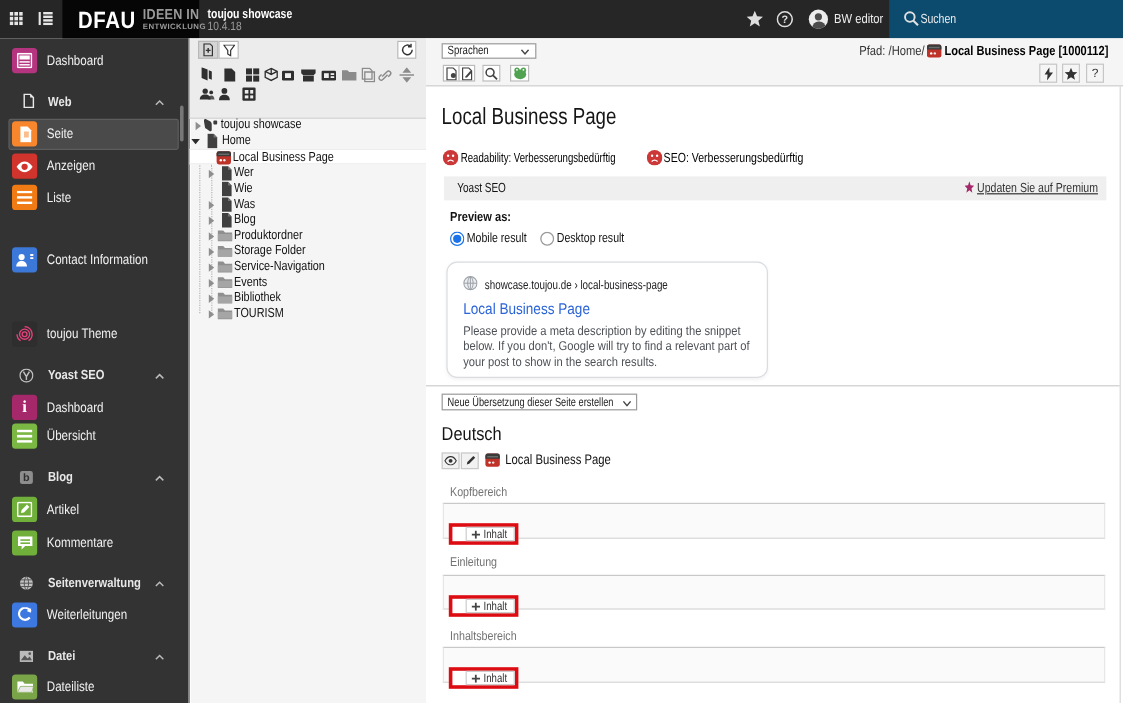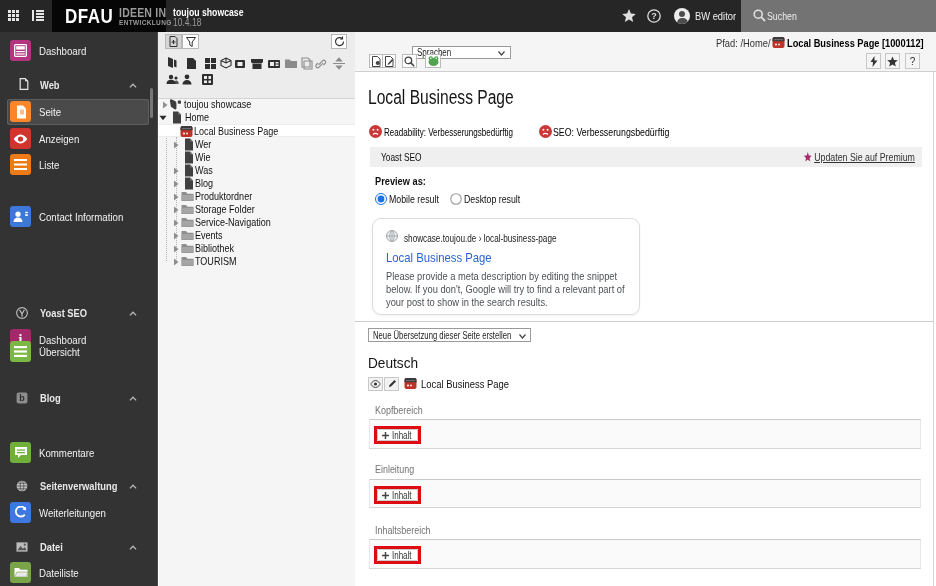--- a/index.html
+++ b/index.html
@@ -1,21 +1,21 @@
 <!DOCTYPE html>
 <html><head><meta charset="utf-8">
 <style>
   * { margin:0; padding:0; box-sizing:border-box; }
   html,body { width:936px; height:586px; overflow:hidden; background:#fff;
     font-family:"Liberation Sans", sans-serif; }
   .abs { position:absolute; }
   
   #topbar { position:absolute; left:0; top:0; width:936px; height:32px; background:#262626; }
   #tb-logo { position:absolute; left:52px; top:0; width:114px; height:32px; background:#060606; }
-  #tb-search { position:absolute; left:741px; top:0; width:195px; height:32px; background:#737373; }
+  #tb-search { position:absolute; left:741px; top:0; width:195px; height:32px; background:#0c4a6e; }
   .tbtxt { color:#fff; font-size:11px; font-weight:bold; }
   
   #sidebar { position:absolute; left:0; top:32px; width:157px; height:554px; background:#333333; }
   .sb-item { position:absolute; left:0; width:157px; height:26px; }
   .sb-ico { position:absolute; left:10px; top:2px; width:21px; height:21px; border-radius:3px;
     display:flex; align-items:center; justify-content:center; }
   .sb-label { position:absolute; left:39px; top:0; height:26px; line-height:26px;
     color:#f2f2f2; font-size:11.5px; transform:scaleX(0.84); transform-origin:left center; white-space:nowrap; }
   .sb-hdr-ico { position:absolute; left:16px; top:7px; width:12px; height:12px; }
   .sb-hdr-label { position:absolute; left:40px; top:0; height:26px; line-height:26px;
@@ -40,21 +40,21 @@
   #docheader { position:absolute; left:0; top:0; width:581px; height:40px; background:#f5f5f5;
     border-bottom:1px solid #d0d0d0; }
   #mod-border { position:absolute; left:578px; top:40px; width:1px; height:514px; background:#d8d8d8; }
   .ibtn { border:1px solid #bbb; background:#fff; display:inline-flex;
     align-items:center; justify-content:center; }
   .sel { border:1px solid #9a9a9a; background:#fff; font-size:10px; color:#222;
     display:flex; align-items:center; padding:0 4px; }
   .panel { position:absolute; left:14px; width:552px; background:#fafafa; border:1px solid #e7e7e7;
     border-top:1px solid #c9c9c9; border-bottom:1px solid #d6d6d6; }
   .seclabel { position:absolute; left:20px; font-size:10.5px; color:#737373; transform:scaleX(0.85); transform-origin:left top; white-space:nowrap; }
-  .redbox { position:absolute; left:4px; top:6px; border:3px solid #dd0c12; background:#fff; }
+  .redbox { position:absolute; left:4px; top:16px; border:3px solid #dd0c12; background:#fff;padding-left:11px; }
   .inhalt { display:flex; align-items:center; gap:3px; padding:1px 3px 1px 4px; font-size:10px; color:#333;
     background:#fff; border:1px solid #ccc; border-radius:1px; height:12px; }
 </style></head>
 <body>
 
 <div id="topbar">
   <svg class="abs" style="left:8px;top:10px" width="11" height="11" viewBox="0 0 11 11">
     <g fill="#e6e6e6">
         <rect x="0" y="0" width="3" height="3"></rect>
         <rect x="4" y="0" width="3" height="3"></rect>
@@ -172,40 +172,53 @@
             <circle cx="5" cy="3.2" r="2.6"></circle>
             <path d="M0.5 11 c0-3 2-4.6 4.5-4.6 s4.5 1.6 4.5 4.6 z"></path>
             <path d="M12.2 1.5 l2.6 0 m-2.6 2.6 l2.6 0" stroke="#fff" stroke-width="1.6"></path>
           </g>
         </svg>
     </div>
       <div class="sb-label">Contact Information</div>
   </div>
 
 
+  <div class="sb-item" style="top:234px">
+    <div class="sb-ico" style="background:#2e2e2e">
+      <svg width="15" height="15" viewBox="0 0 15 15">
+          <g fill="none" stroke="#e8417c" stroke-width="1.1">
+            <circle cx="7.5" cy="7.5" r="2"></circle>
+            <circle cx="7.5" cy="7.5" r="4.2"></circle>
+            <path d="M7.5 1.2 a6.3 6.3 0 0 1 6.3 6.3 a6.3 6.3 0 0 1 -3 5.4"></path>
+            <path d="M4.2 13 a6.3 6.3 0 0 1 -3 -5.5"></path>
+          </g>
+        </svg>
+    </div>
+      <div class="sb-label">toujou Theme</div>
+  </div>
 
   <div class="sb-item" style="top:268px">
     <svg class="sb-hdr-ico" width="13" height="13" viewBox="0 0 13 13">
         <circle cx="6.5" cy="6.5" r="5.8" fill="none" stroke="#c0c0c0" stroke-width="1.2"></circle>
         <path d="M3.8 3 L6.5 7.5 L9.2 3 M6.5 7.5 V 10.5" fill="none" stroke="#c0c0c0" stroke-width="1.3"></path>
       </svg>
     <div class="sb-hdr-label">Yoast SEO</div>
     <svg class="sb-chev" width="9" height="9" viewBox="0 0 9 9">
         <path d="M1 6 L4.5 2.5 L8 6" fill="none" stroke="#bbb" stroke-width="1.4"></path>
       </svg>
   </div>
 
   <div class="sb-item" style="top:295px">
     <div class="sb-ico" style="background:#a4286a">
       <div style="color:#fff;font-weight:bold;font-size:14px;font-family:'Liberation Serif',serif;">i</div>
     </div>
       <div class="sb-label">Dashboard</div>
   </div>
 
-  <div class="sb-item" style="top:307px">
+  <div class="sb-item" style="top:319px">
     <div class="sb-ico" style="background:#7ab743">
       <svg width="13" height="11" viewBox="0 0 13 11">
           <g fill="#fff">
             <rect x="0" y="0" width="13" height="2.2"></rect>
             <rect x="0" y="4.4" width="13" height="2.2"></rect>
             <rect x="0" y="8.8" width="13" height="2.2"></rect>
           </g>
         </svg>
     </div>
       <div class="sb-label">Übersicht</div>
@@ -215,20 +228,29 @@
     <svg class="sb-hdr-ico" width="12" height="12" viewBox="0 0 12 12">
         <rect x="0.6" y="0.6" width="10.8" height="10.8" rx="2" fill="#8d8d8d"></rect>
         <text x="6" y="9" text-anchor="middle" font-size="9" font-weight="bold" fill="#2e2e2e" font-family="Liberation Sans">b</text>
       </svg>
     <div class="sb-hdr-label">Blog</div>
     <svg class="sb-chev" width="9" height="9" viewBox="0 0 9 9">
         <path d="M1 6 L4.5 2.5 L8 6" fill="none" stroke="#bbb" stroke-width="1.4"></path>
       </svg>
   </div>
 
+  <div class="sb-item" style="top:380px">
+    <div class="sb-ico" style="background:#6faf3a">
+      <svg width="13" height="13" viewBox="0 0 13 13">
+          <rect x="0.7" y="0.7" width="11.6" height="11.6" rx="1" fill="none" stroke="#fff" stroke-width="1.3"></rect>
+          <path d="M3.5 9.5 L4 7 L8.5 2.5 L10.5 4.5 L6 9 Z" fill="#fff"></path>
+        </svg>
+    </div>
+      <div class="sb-label">Artikel</div>
+  </div>
 
   <div class="sb-item" style="top:441px">
     <svg class="sb-hdr-ico" width="13" height="13" viewBox="0 0 13 13">
         <circle cx="6.5" cy="6.5" r="5.8" fill="#c2c2c2"></circle>
         <path d="M0.7 6.5 h11.6 M1.7 3.5 h9.6 M1.7 9.5 h9.6 M6.5 0.7 c-2.6 1.5 -2.6 10.1 0 11.6 M6.5 0.7 c2.6 1.5 2.6 10.1 0 11.6" fill="none" stroke="#555" stroke-width="0.9"></path>
       </svg>
     <div class="sb-hdr-label">Seitenverwaltung</div>
     <svg class="sb-chev" width="9" height="9" viewBox="0 0 9 9">
         <path d="M1 6 L4.5 2.5 L8 6" fill="none" stroke="#bbb" stroke-width="1.4"></path>
       </svg>
@@ -475,21 +497,21 @@
     <svg class="tico" style="left:23px;" width="12" height="11" viewBox="0 0 13 12">
         <path d="M0.5 1.5 h4.5 l1.5 1.7 h6 v7.3 h-12 z" fill="#8f8f8f"></path>
         <path d="M0.5 4.5 h12 v5.5 h-12 z" fill="#a5a5a5"></path>
       </svg>
     <div class="txt" style="left:37px;">Bibliothek</div>
   </div>
 </div>
 
 <div id="module">
   <div id="docheader">
-    <div class="sel abs" style="left:13px;top:14px;width:99px;height:13px;margin-left:44px;">
+    <div class="sel abs" style="left:13px;top:4px;width:79px;height:13px;">
         <span style="transform:scaleX(0.8);transform-origin:left center;display:inline-block;">Sprachen</span>
       <svg style="position:absolute;right:5px;top:4px;" width="7" height="5" viewBox="0 0 7 5">
           <path d="M0.5 0.5 L3.5 4 L6.5 0.5" fill="none" stroke="#444" stroke-width="1.2"></path>
         </svg>
     </div>
     <div class="ibtn abs" style="left:14px;top:22px;width:14px;height:14px;">
       <svg width="11" height="11" viewBox="0 0 11 11">
           <path d="M1.5 0.5 h5 l2.5 2.5 v7.5 h-7.5 z" fill="none" stroke="#444" stroke-width="1"></path>
           <circle cx="6.8" cy="7" r="2.1" fill="#444"></circle>
         </svg>

